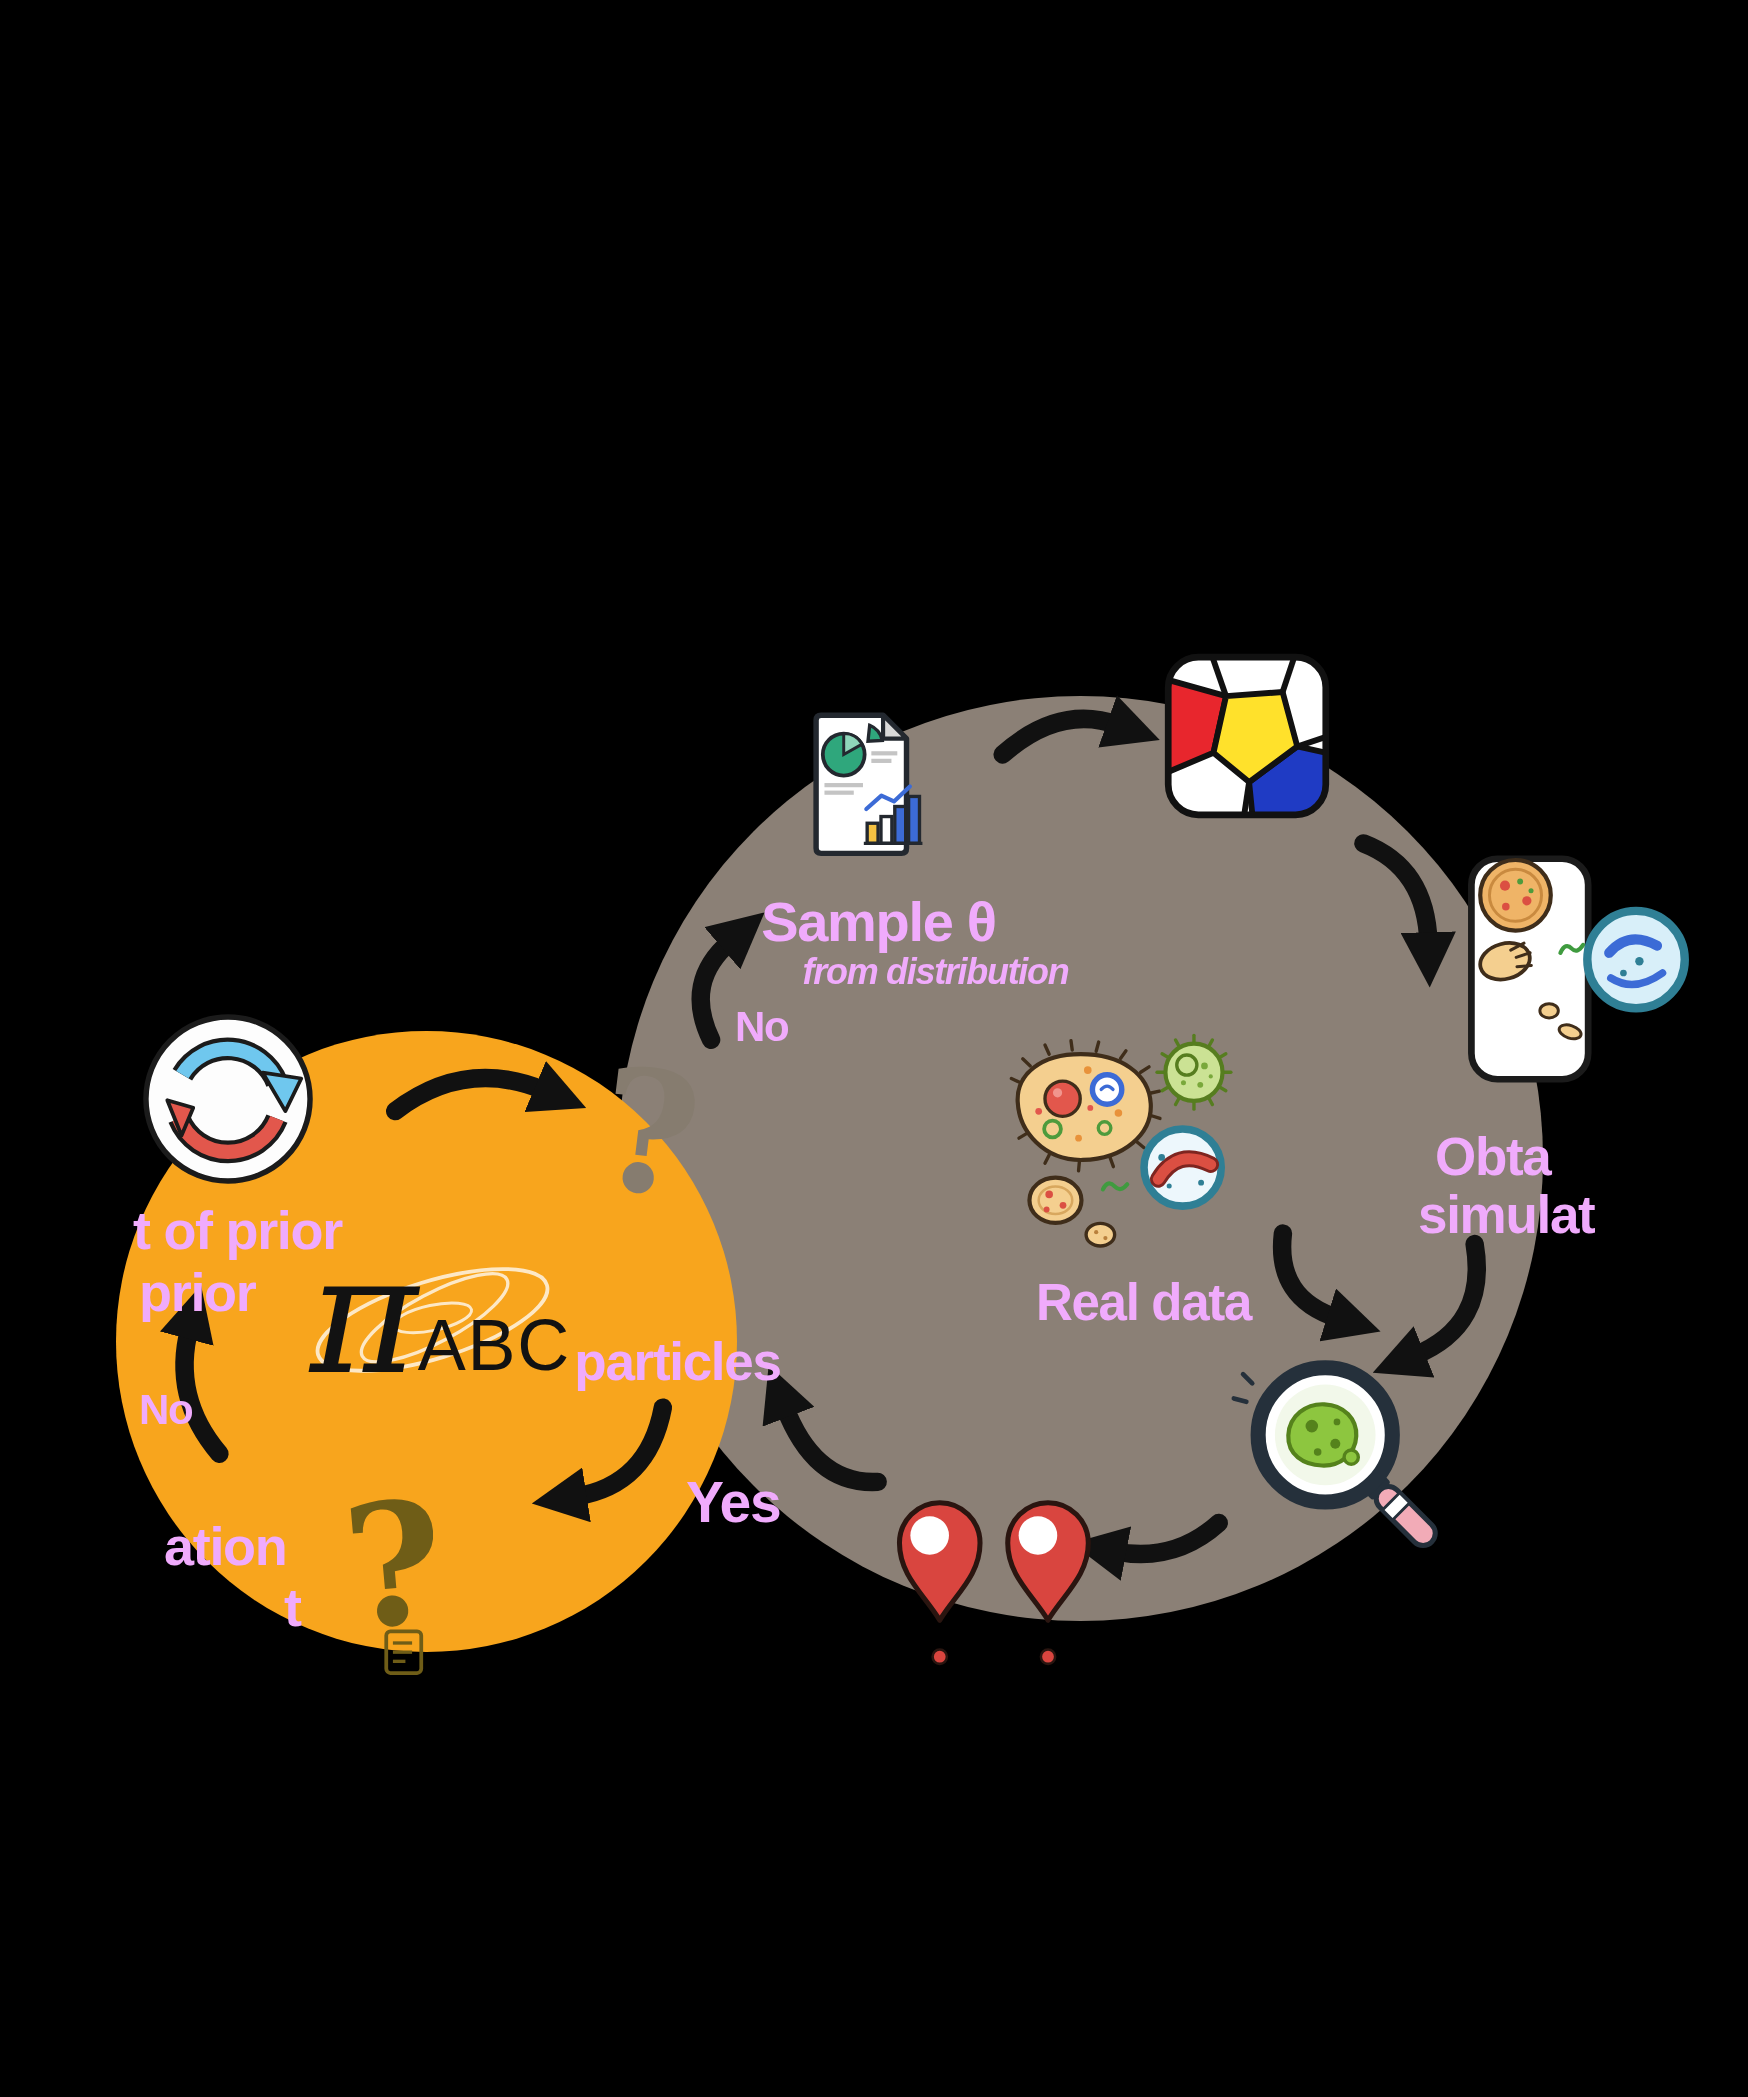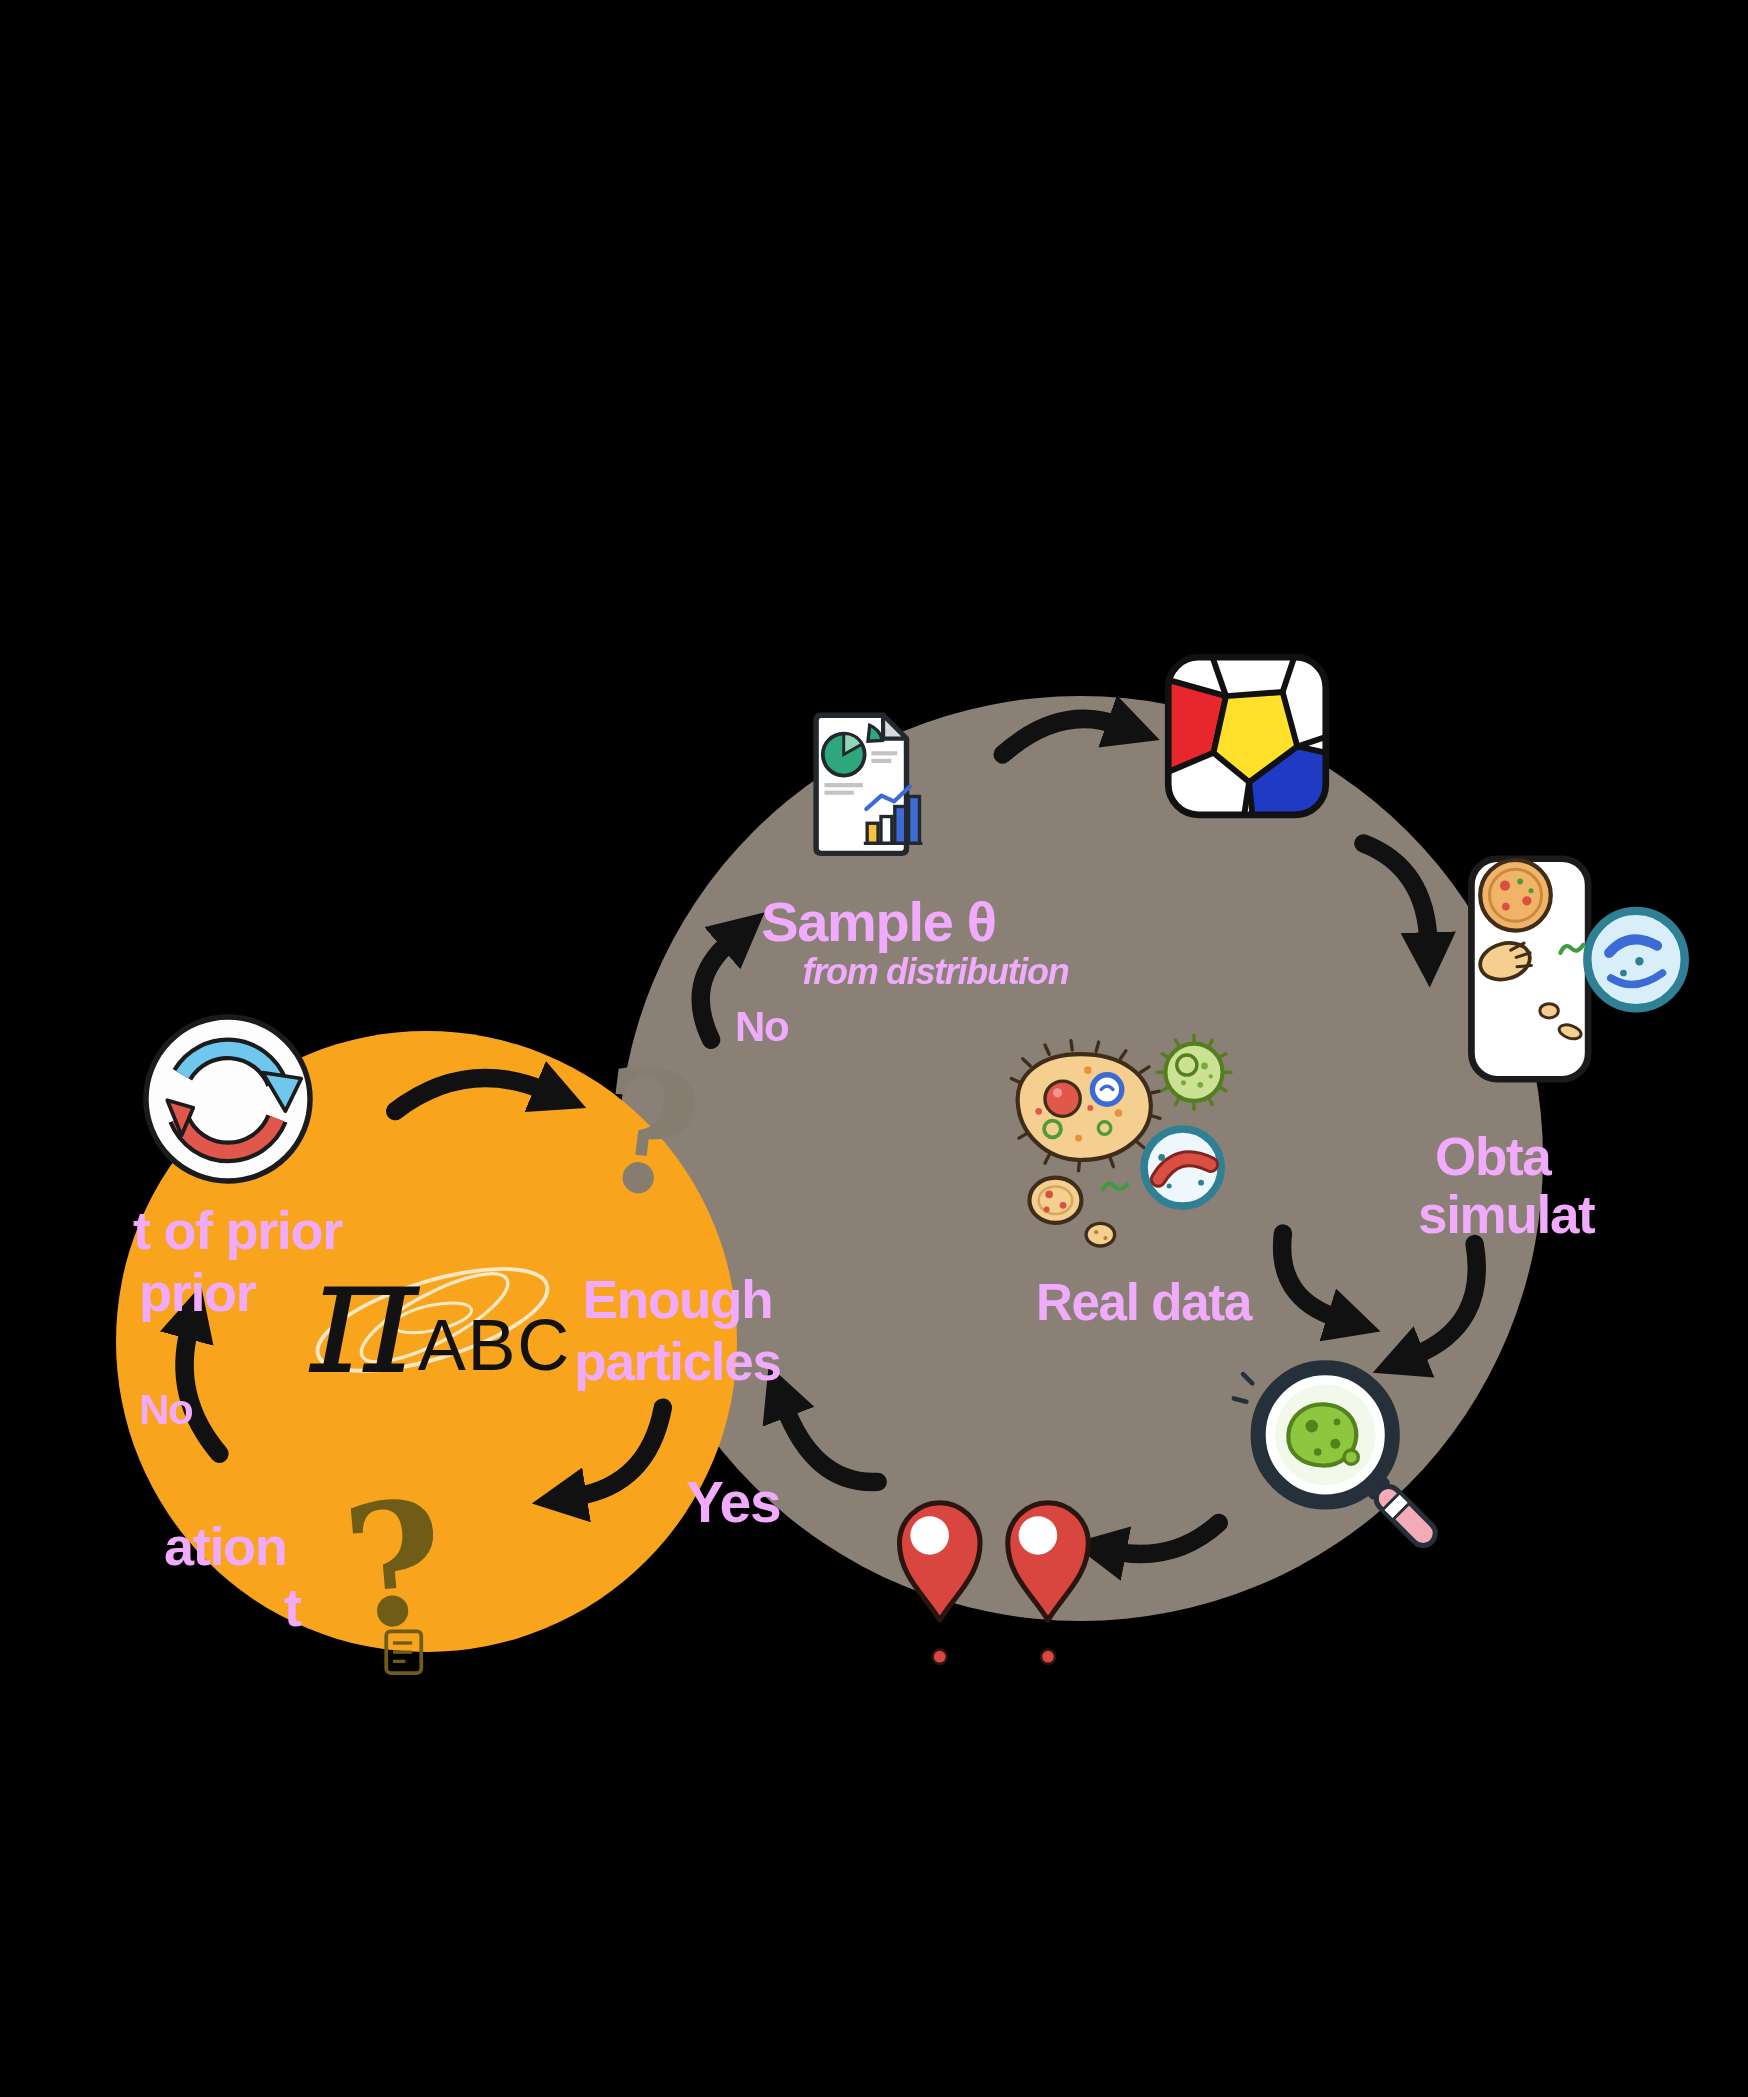--- a/index.html
+++ b/index.html
@@ -248,21 +248,20 @@
     <line x1="26" y1="80" x2="56" y2="80" stroke="#6F5D17" stroke-width="8"></line>
   </svg>
 
   <div class="piabc">
     <span class="pi">π</span><span class="pisub">ABC</span>
   </div>
 
   <div class="lbl" style="left:133px;top:1202px;font-size:54px;">t of prior</div>
   <div class="lbl" style="left:139px;top:1264px;font-size:54px;">prior</div>
   <div class="lbl" style="left:139px;top:1388px;font-size:42px;">No</div>
-  <div class="lbl c" style="left:518px;width:319px;top:1272px;font-size:53px;">Enough</div>
   <div class="lbl c" style="left:518px;width:319px;top:1334px;font-size:53px;">particles</div>
   <div class="lbl" style="left:686px;top:1473px;font-size:57px;">Yes</div>
   <div class="lbl" style="left:164px;top:1518px;font-size:54px;">ation</div>
   <div class="lbl" style="left:284px;top:1579px;font-size:54px;">t</div>
 
   <div class="lbl" style="left:735px;top:1005px;font-size:42px;">No</div>
   <div class="lbl c" style="left:736px;width:285px;top:893px;font-size:56px;">Sample θ</div>
   <div class="lbl c" style="left:797px;width:277px;top:953px;font-size:36px;font-style:italic;">from distribution</div>
   <div class="lbl c" style="left:1007px;width:273px;top:1276px;font-size:51px;">Real data</div>
   <div class="lbl" style="left:1435px;top:1129px;font-size:53px;">Obta</div>

